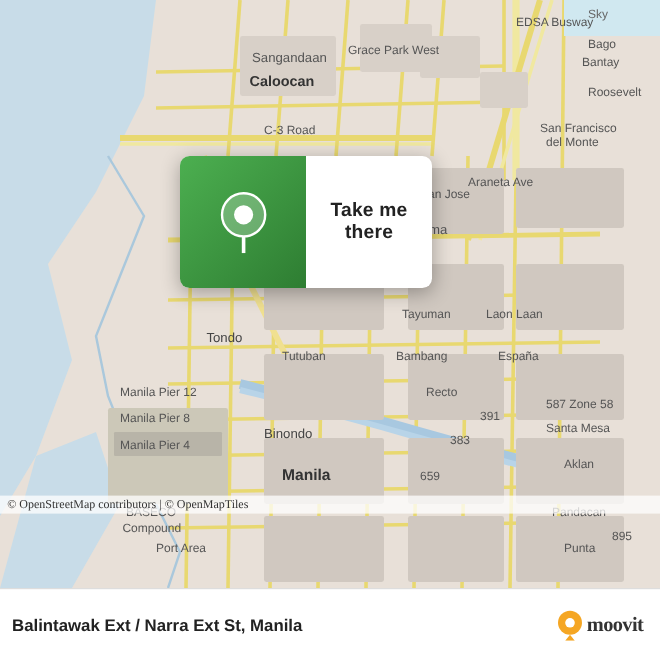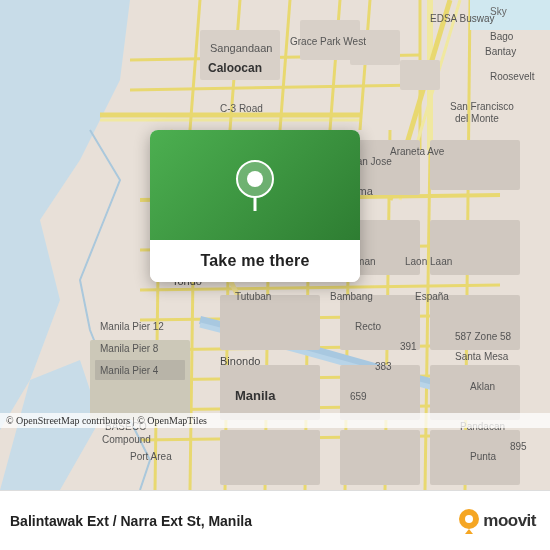--- a/index.html
+++ b/index.html
@@ -31,21 +31,21 @@
     #location-card {
       position: absolute;
       top: 130px;
       left: 150px;
       width: 210px;
       background: #fff;
       border-radius: 8px;
       box-shadow: 0 4px 16px rgba(0,0,0,0.3);
       overflow: hidden;
       display: flex;
-      flex-direction: column;
+      flex-direction: row;
       align-items: center;
     }
 
     #card-map-area {
       width: 100%;
       height: 110px;
       background: linear-gradient(135deg, #4caf50 0%, #2e7d32 100%);
       display: flex;
       align-items: center;
       justify-content: center;
@@ -98,20 +98,21 @@
     #moovit-pin {
       width: 22px;
       height: 26px;
     }
 
     #moovit-wordmark {
       font-size: 17px;
       font-weight: 700;
       color: #333;
       letter-spacing: -0.5px;
+      font-family: Liberation Serif, serif;
     }
 
     #attribution {
       position: absolute;
       bottom: 62px;
       left: 0;
       width: 100%;
       background: rgba(255,255,255,0.75);
       font-size: 10px;
       color: #333;

